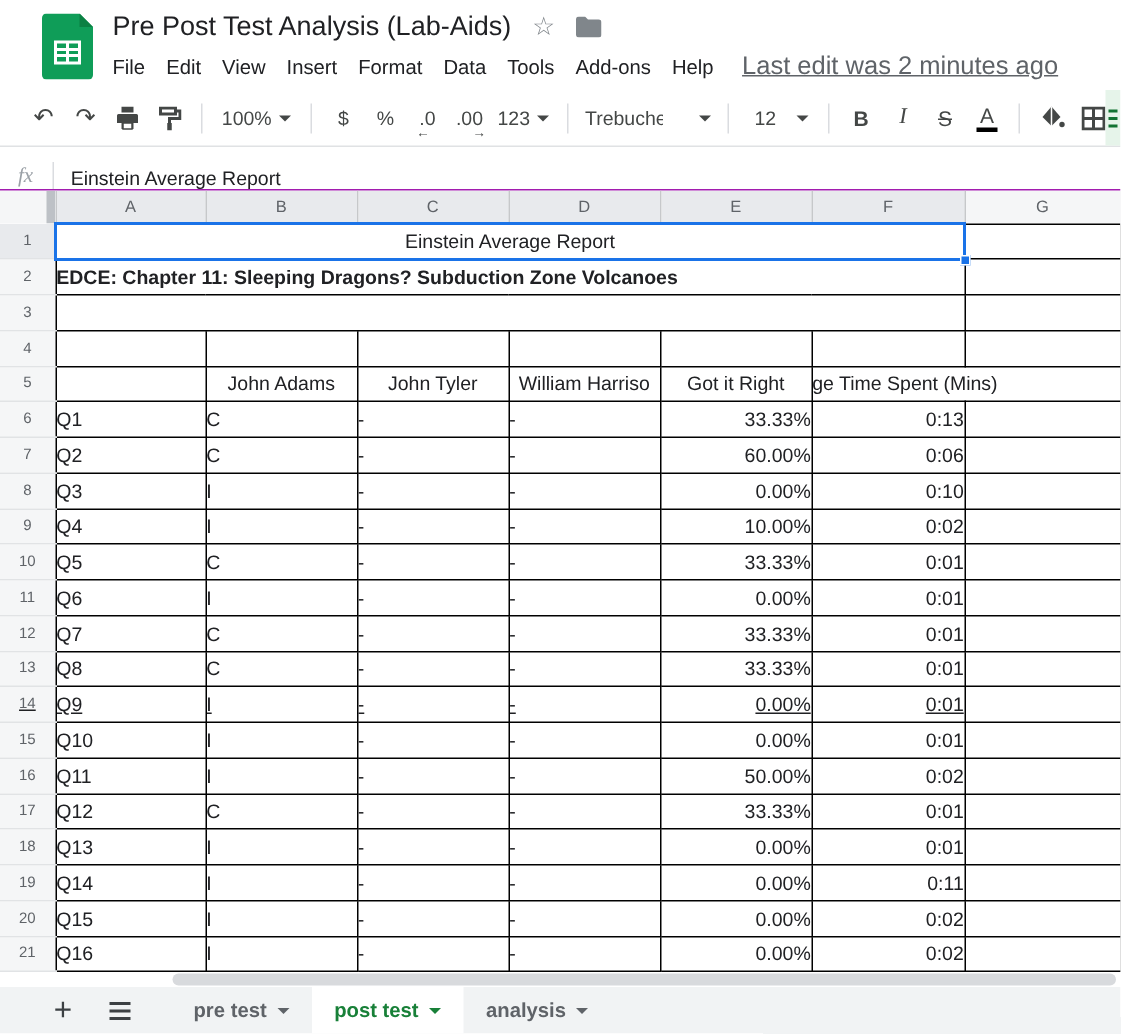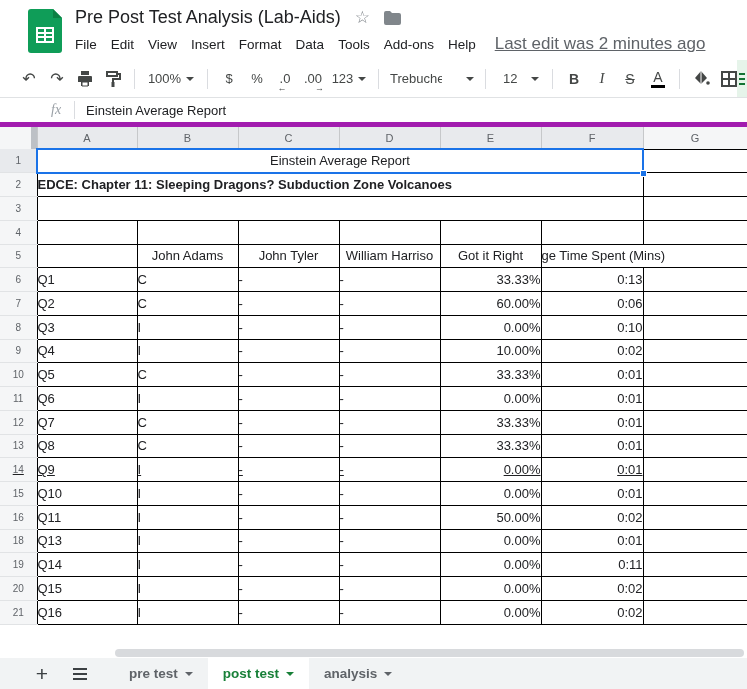--- a/index.html
+++ b/index.html
@@ -37,21 +37,21 @@
   .b-bold { font-weight:700; font-size:14px; }
   .b-italic { font-style:italic; font-family:"Liberation Serif", serif; font-size:15px; }
   .b-strike { text-decoration:line-through; font-size:14px; }
   .b-color { font-size:14px; line-height:1; display:flex; flex-direction:column; align-items:center; }
   .b-color .bar { width:14px; height:3px; background:#000; margin-top:1px; }
   .more-strip { position:absolute; right:0; top:0; bottom:0; width:10px; background:#e6f4ea;
                 display:flex; flex-direction:column; justify-content:center; gap:3px; padding-left:2px; cursor:pointer; }
   .more-strip i { display:block; width:6px; height:2px; background:#137333; }
 
   
-  .formula-bar { height:29px; border-bottom:5px solid #a21caf; display:flex; align-items:center;padding-left:39px; }
+  .formula-bar { height:29px; border-bottom:1px solid #a21caf; display:flex; align-items:flex-end; }
   .fx { font-family:"Liberation Serif", serif; font-style:italic; font-size:14px; color:#9aa0a6; margin-left:12px; }
   .fx-div { width:1px; height:18px; background:#dadce0; margin:0 11px 0 13px; }
   .fx-value { font-size:13px; color:#202124; white-space:nowrap; }
 
   
   .grid { height:521px; position:relative; overflow:hidden; }
   table.sheet { border-collapse:collapse; table-layout:fixed; width:747px; }
   table.sheet td, table.sheet th { padding:0; overflow:hidden; white-space:nowrap; vertical-align:middle; }
   th.corner { background:#f5f6f7; position:relative; border-right:1px solid #c6c8ca; }
   th.corner .strip { position:absolute; right:0; top:0; width:6px; height:100%; background:#bdc1c6; }
@@ -386,20 +386,30 @@
             <td class="rh">16</td>
             <td class="bc al">Q11</td>
             <td class="bc al">I</td>
             <td class="bc al">-</td>
             <td class="bc al">-</td>
             <td class="bc ar">50.00%</td>
             <td class="bc ar">0:02</td>
             <td class="bc"></td>
           </tr>
           <tr style="height: 23.76px;">
+            <td class="rh">17</td>
+            <td class="bc al">Q12</td>
+            <td class="bc al">C</td>
+            <td class="bc al">-</td>
+            <td class="bc al">-</td>
+            <td class="bc ar">33.33%</td>
+            <td class="bc ar">0:01</td>
+            <td class="bc"></td>
+          </tr>
+          <tr style="height: 23.76px;">
             <td class="rh">18</td>
             <td class="bc al">Q13</td>
             <td class="bc al">I</td>
             <td class="bc al">-</td>
             <td class="bc al">-</td>
             <td class="bc ar">0.00%</td>
             <td class="bc ar">0:01</td>
             <td class="bc"></td>
           </tr>
           <tr style="height: 23.76px;">

